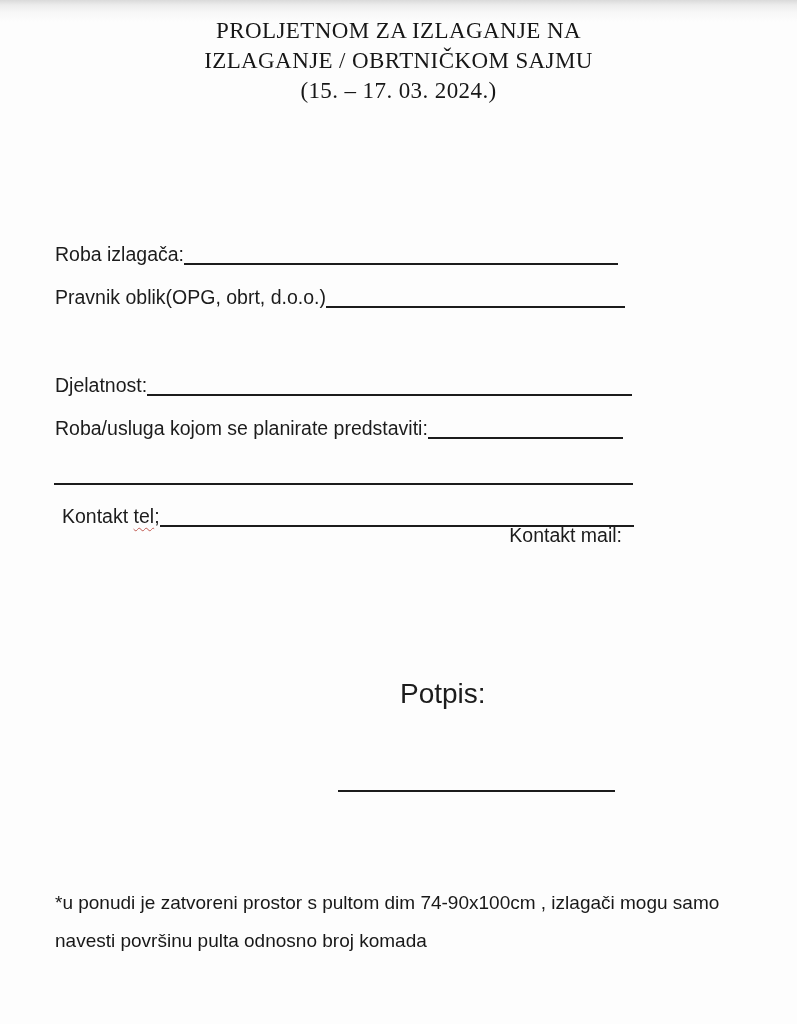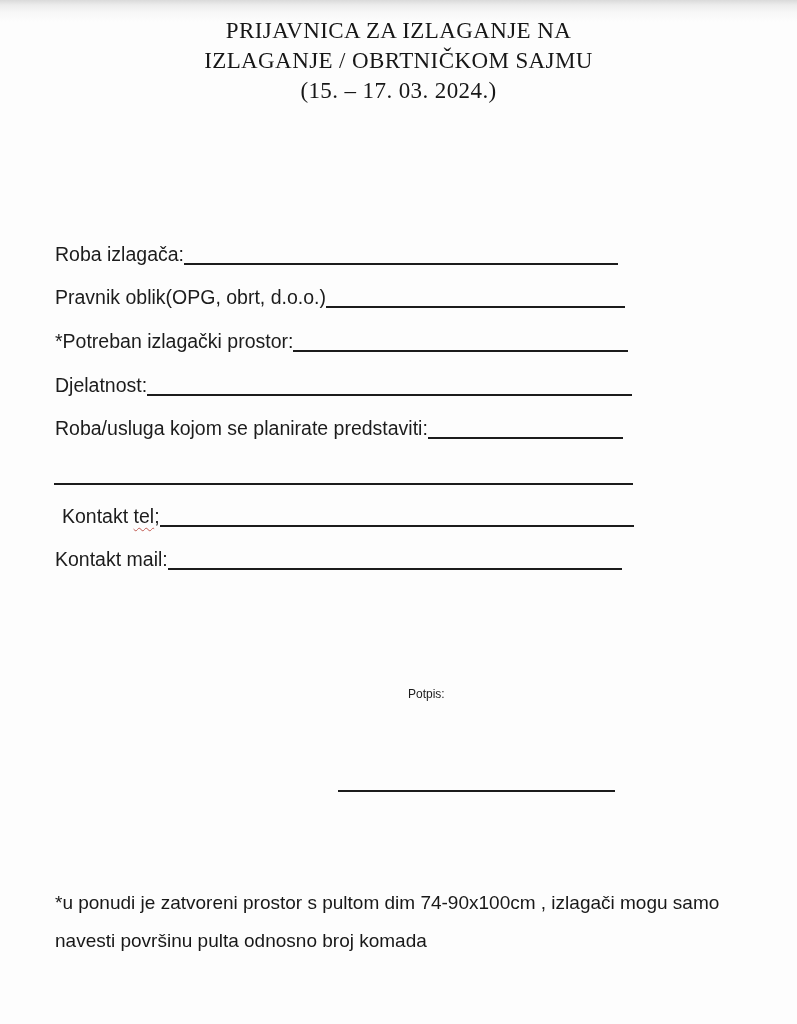--- a/index.html
+++ b/index.html
@@ -37,78 +37,74 @@
   }
   .flagged{
     text-decoration-line:underline;
     text-decoration-style:wavy;
     text-decoration-color:#c05a52;
     text-decoration-thickness:1px;
     text-underline-offset:4px;
   }
   .potpis{
     position:absolute;left:400px;top:681px;
-    font-size:12px;line-height:26px;margin-left:8px;
+    font-size:28px;line-height:26px;
   }
   .sigline{
     position:absolute;left:338px;top:768px;width:277px;height:22px;
     border-bottom:2px solid #1c1c1c;
   }
   .footnote{
     position:absolute;left:55px;top:869px;
     font-size:19px;line-height:38px;
     white-space:nowrap;
     color:#181818;
     margin-top:15px;
   }
 </style>
 </head>
 <body>
 
 <div class="page">
 
   <div class="title">
-    <div>PRIJAVNICA ZA IZLAGANJE NA</div>
+    <div>PROLJETNOM ZA IZLAGANJE NA</div>
     <div>IZLAGANJE / OBRTNIČKOM SAJMU</div>
     <div>(15. – 17. 03. 2024.)</div>
   </div>
 
   <div class="row" style="top:243px;width:563px;">
     <span class="lbl">Roba izlagača:</span>
     <span class="blank"></span>
   </div>
 
   <div class="row" style="top:286px;width:570px;">
     <span class="lbl">Pravnik oblik(OPG, obrt, d.o.o.)</span>
     <span class="blank"></span>
   </div>
 
-  <div class="row" style="top:330px;width:573px;">
-    <span class="lbl">*Potreban izlagački prostor:</span>
-    <span class="blank"></span>
-  </div>
 
   <div class="row" style="top:374px;width:577px;align-items:flex-end;">
     <span class="lbl">Djelatnost:</span>
     <span class="blank"></span>
   </div>
 
   <div class="row" style="top:417px;width:568px;">
     <span class="lbl">Roba/usluga kojom se planirate predstaviti:</span>
     <span class="blank"></span>
   </div>
 
   <div class="fullline" style="top:461px;width:579px;"></div>
 
   <div class="row" style="top:505px;width:572px;margin-left:7px;">
     <span class="lbl">Kontakt </span><span class="lbl flagged">tel</span><span class="lbl">;</span>
     <span class="blank"></span>
   </div>
 
-  <div class="row" style="top:548px;width:567px;">
+  <div class="row" style="top:524px;width:567px;flex-direction:column;">
     <span class="lbl">Kontakt mail:</span>
     <span class="blank"></span>
   </div>
 
   <div class="potpis">Potpis:</div>
 
   <div class="sigline"></div>
 
   <div class="footnote">
     <div>*u ponudi je zatvoreni prostor s pultom dim 74-90x100cm , izlagači mogu samo</div>

